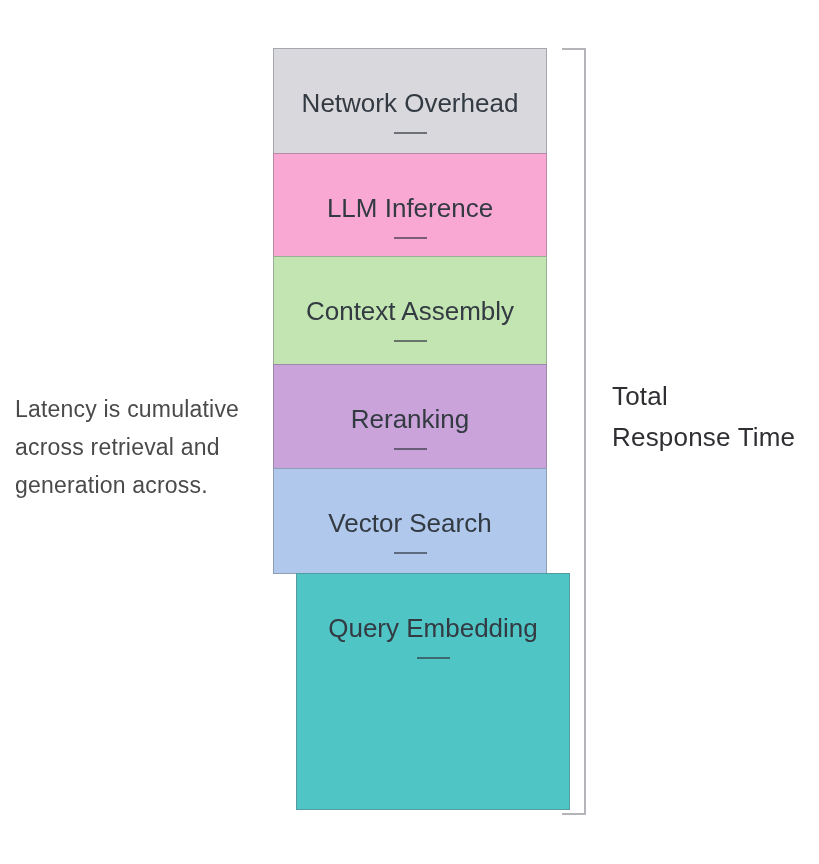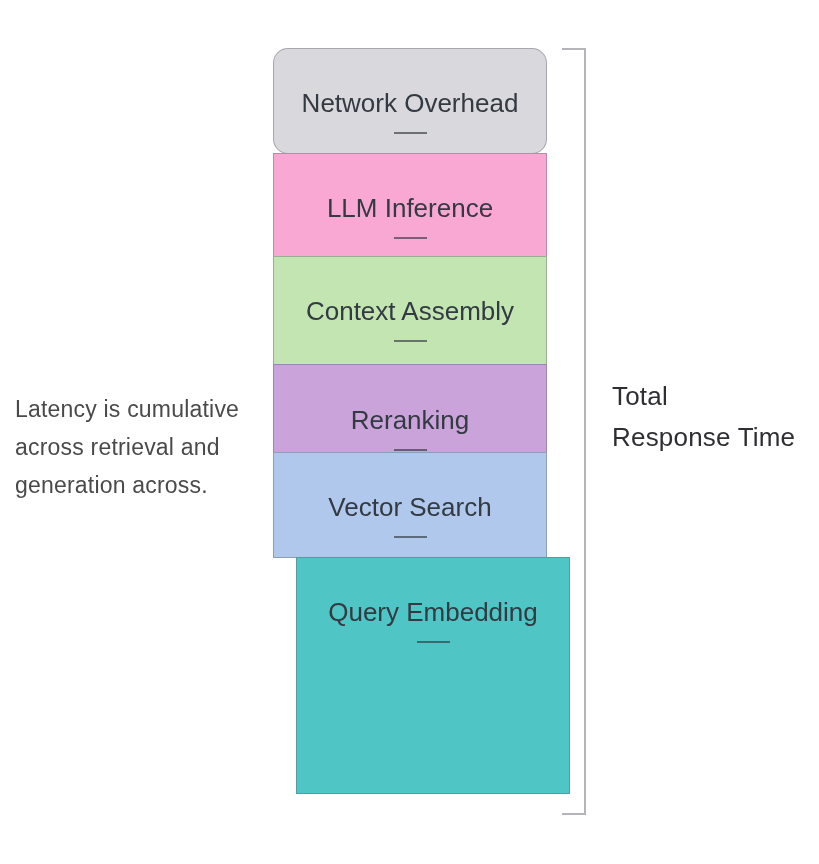--- a/index.html
+++ b/index.html
@@ -85,33 +85,33 @@
 
 <div class="canvas">
 
   <div class="caption">
     <div>Latency is cumulative</div>
     <div>across retrieval and</div>
     <div>generation across.</div>
   </div>
 
   <div class="stack" id="stack">
-      <div class="segment" style="height: 106px; background: rgb(216, 216, 221); border-radius: 15px;">
+      <div class="segment" style="height: 106px; background: rgb(216, 216, 221);">
         <div class="segment-label">Network Overhead</div>
         <div class="segment-dash"></div>
       </div>
       <div class="segment" style="height: 104px; background: #f9a8d4;">
         <div class="segment-label">LLM Inference</div>
         <div class="segment-dash"></div>
       </div>
       <div class="segment" style="height: 109px; background: rgb(194, 229, 178);">
         <div class="segment-label">Context Assembly</div>
         <div class="segment-dash"></div>
       </div>
-      <div class="segment" style="height: 89px; background: rgb(201, 163, 218); justify-content: center;">
+      <div class="segment" style="height: 105px; background: rgb(201, 163, 218);">
         <div class="segment-label">Reranking</div>
         <div class="segment-dash"></div>
       </div>
       <div class="segment" style="height: 106px; background: rgb(175, 200, 236);">
         <div class="segment-label">Vector Search</div>
         <div class="segment-dash"></div>
       </div>
       <div class="segment" style="height: 237px; background: rgb(79, 197, 198); margin-left: 23px;">
         <div class="segment-label">Query Embedding</div>
         <div class="segment-dash"></div>

